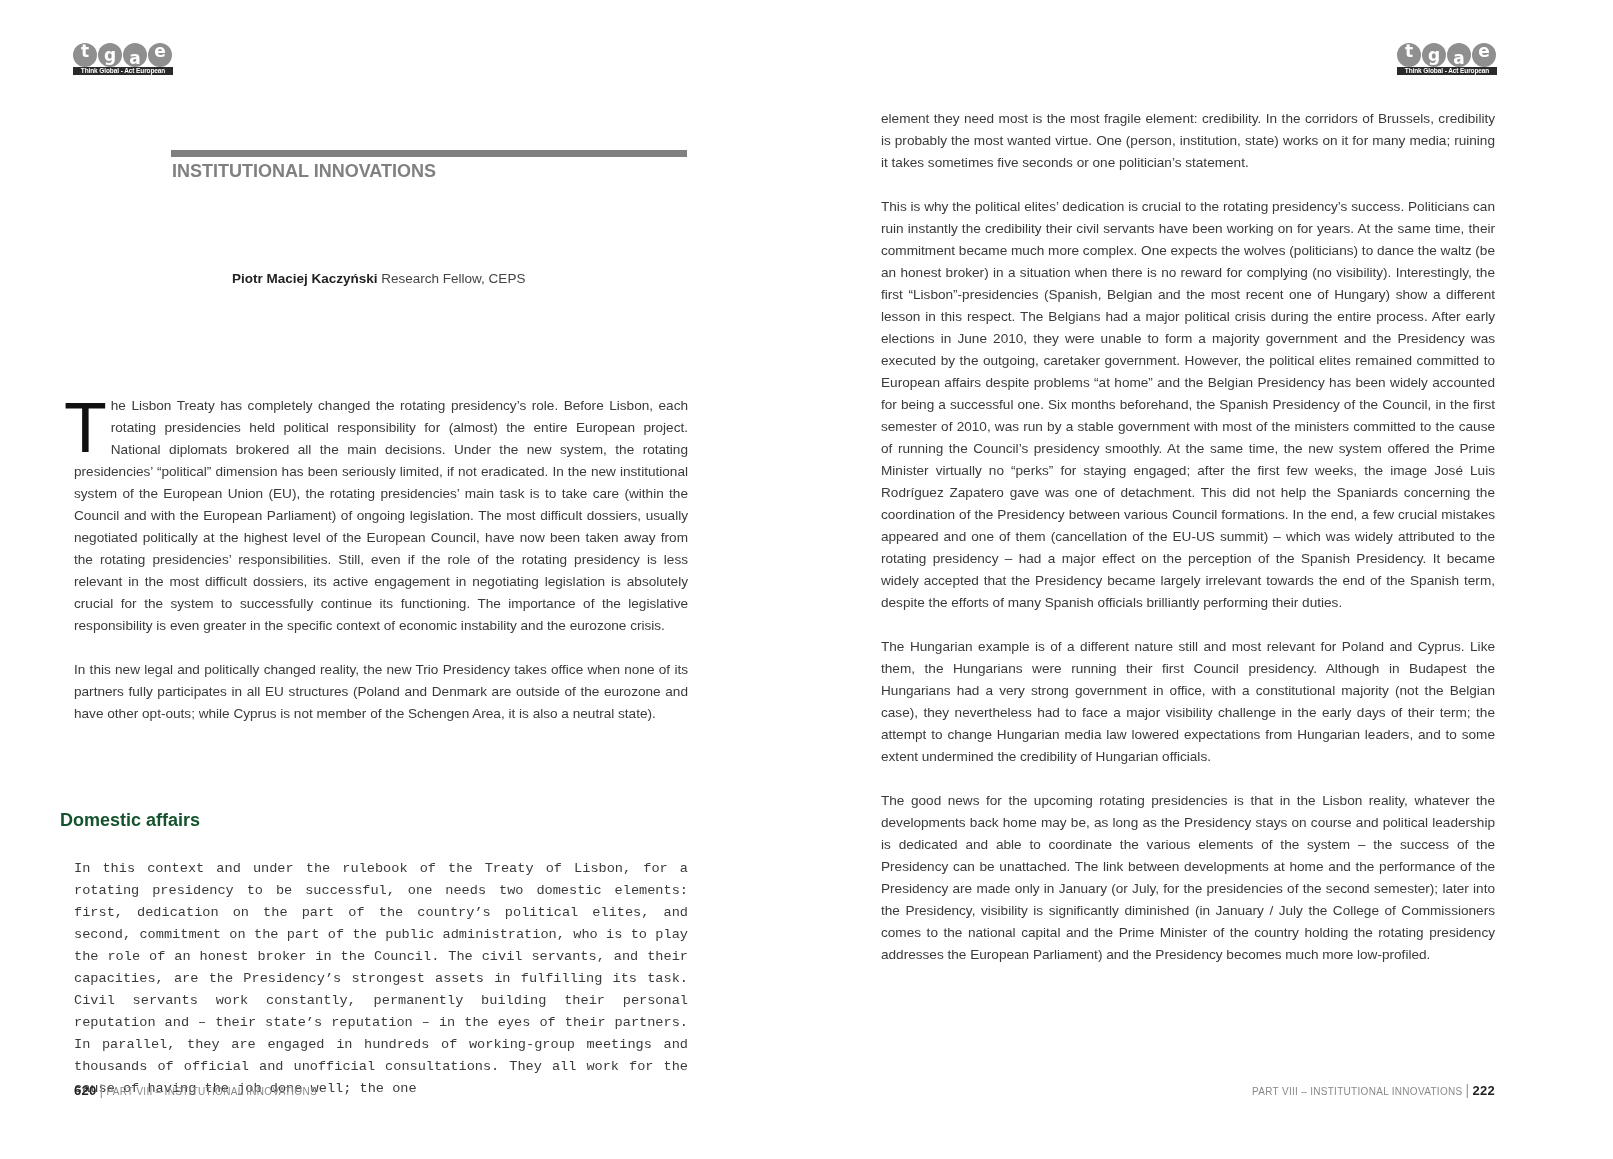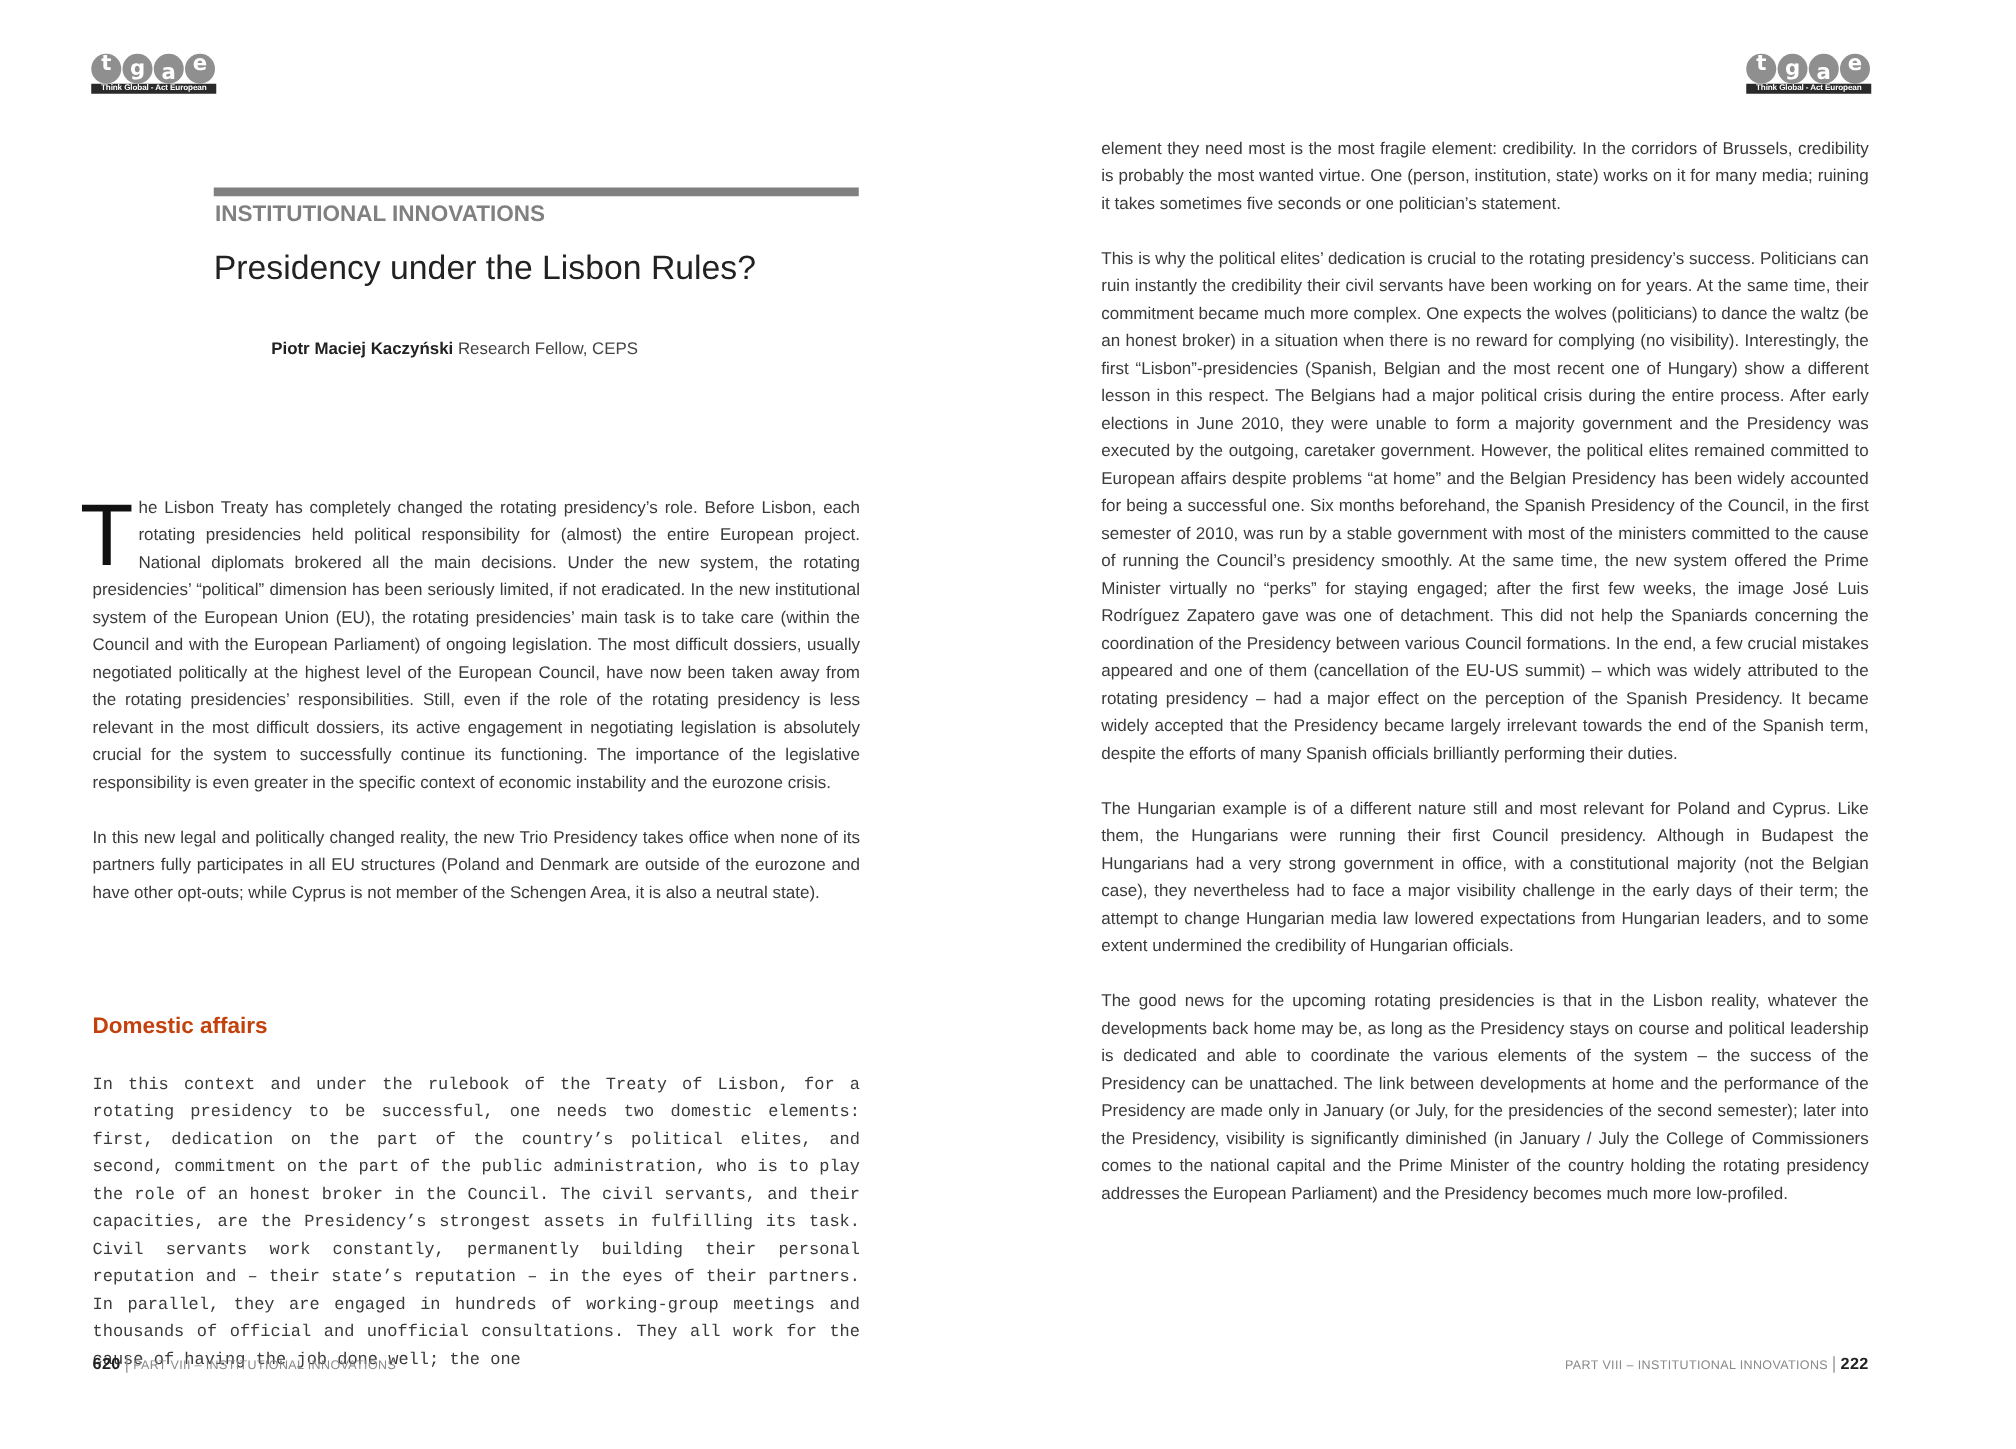--- a/index.html
+++ b/index.html
@@ -16,30 +16,30 @@
   .logo .tag { background: #2a2a2a; color: #fff; font-size: 6.5px; font-weight: bold;
                text-align: center; height: 8px; line-height: 8px; margin-top: 2px; white-space: nowrap; letter-spacing: -0.1px; }
   #logo-left { left: 73px; }
   #logo-right { left: 1397px; }
 
   .rule { position: absolute; left: 171px; top: 150px; width: 516px; height: 7px; background: #808080; }
   .section-label { position: absolute; left: 172px; top: 161px; font-size: 18px; font-weight: bold;
                    color: #808080; letter-spacing: 0px; font-family: "Liberation Sans", sans-serif; }
   .title { position: absolute; left: 171px; top: 197px; font-size: 27px; line-height: 34px; color: #222;
            font-family: "Liberation Sans", sans-serif; width: 540px; }
-  .byline { position: absolute; left: 173px; top: 271px; font-size: 13.5px; color: #444; padding-left: 44px; }
+  .byline { position: absolute; left: 188px; top: 271px; font-size: 13.5px; color: #444; padding-left: 44px; }
   .byline b { color: #222; }
 
   .col { position: absolute; font-size: 13.6px; line-height: 22px; color: #3a3a3a; text-align: justify;
          font-family: "Liberation Sans", sans-serif; }
   .col p { margin: 0 0 22px 0; }
   #col-left-top { left: 74px; top: 395px; width: 614px; }
   #col-left-top .dropcap { float: left; font-size: 70px; line-height: 58px; height: 60px; margin: 4px 4px 0 -10px;
                            color: #111; font-family: "Liberation Sans", sans-serif; }
-  .subhead { position: absolute; left: 74px; top: 810px; font-size: 18px; font-weight: bold; color: #c2410c; }
+  .subhead { position: absolute; left: 60px; top: 810px; font-size: 18px; font-weight: bold; color: #14532d; }
   #col-left-bottom { left: 74px; top: 858px; width: 614px; font-family: Liberation Mono, monospace; }
   #col-right { left: 881px; top: 108px; width: 614px; }
 
   .footer { position: absolute; top: 1082px; font-size: 10px; color: #888; letter-spacing: 0.3px; }
   .footer .num { font-size: 13px; font-weight: bold; color: #222; }
   .footer .bar { color: #999; font-size: 14px; margin: 0 3px; }
   #footer-left { left: 74px; }
   #footer-right { right: 118px; }
 </style>
 </head>
@@ -61,21 +61,20 @@
     <span class="c g">g</span>
     <span class="c a">a</span>
     <span class="c e">e</span>
   </div>
   <div class="tag">Think Global - Act European</div>
 </div>
 
 <div class="rule"></div>
 <div class="section-label">INSTITUTIONAL INNOVATIONS</div>
 <div class="title">
-  <div>Presidency under the Lisbon Rules?</div>
 </div>
 <div class="byline">
   <b>Piotr Maciej Kaczyński</b>
   <span>Research Fellow, CEPS</span>
 </div>
 
 <div class="col" id="col-left-top">
   <p><span class="dropcap">T</span><span>he Lisbon Treaty has completely changed the rotating presidency’s role. Before Lisbon, each rotating presidencies held political responsibility for (almost) the entire European project. National diplomats brokered all the main decisions. Under the new system, the rotating presidencies’ “political” dimension has been seriously limited, if not eradicated. In the new institutional system of the European Union (EU), the rotating presidencies’ main task is to take care (within the Council and with the European Parliament) of ongoing legislation. The most difficult dossiers, usually negotiated politically at the highest level of the European Council, have now been taken away from the rotating presidencies’ responsibilities. Still, even if the role of the rotating presidency is less relevant in the most difficult dossiers, its active engagement in negotiating legislation is absolutely crucial for the system to successfully continue its functioning. The importance of the legislative responsibility is even greater in the specific context of economic instability and the eurozone crisis.</span></p>
   <p>In this new legal and politically changed reality, the new Trio Presidency takes office when none of its partners fully participates in all EU structures (Poland and Denmark are outside of the eurozone and have other opt-outs; while Cyprus is not member of the Schengen Area, it is also a neutral state).</p>
 </div>

